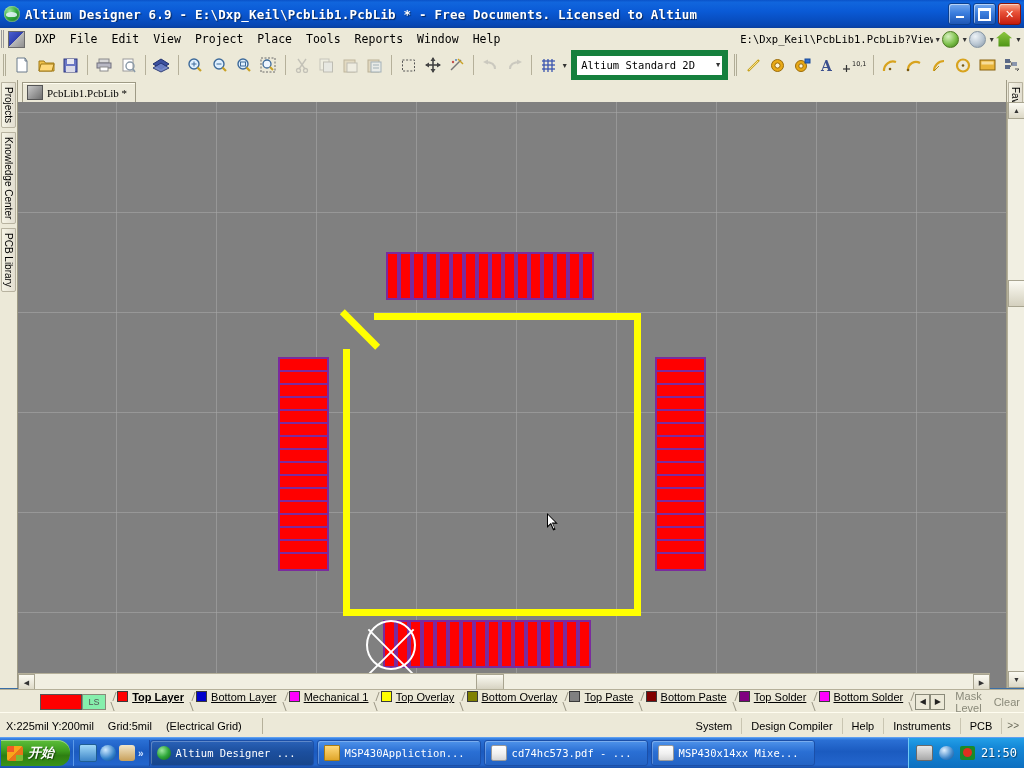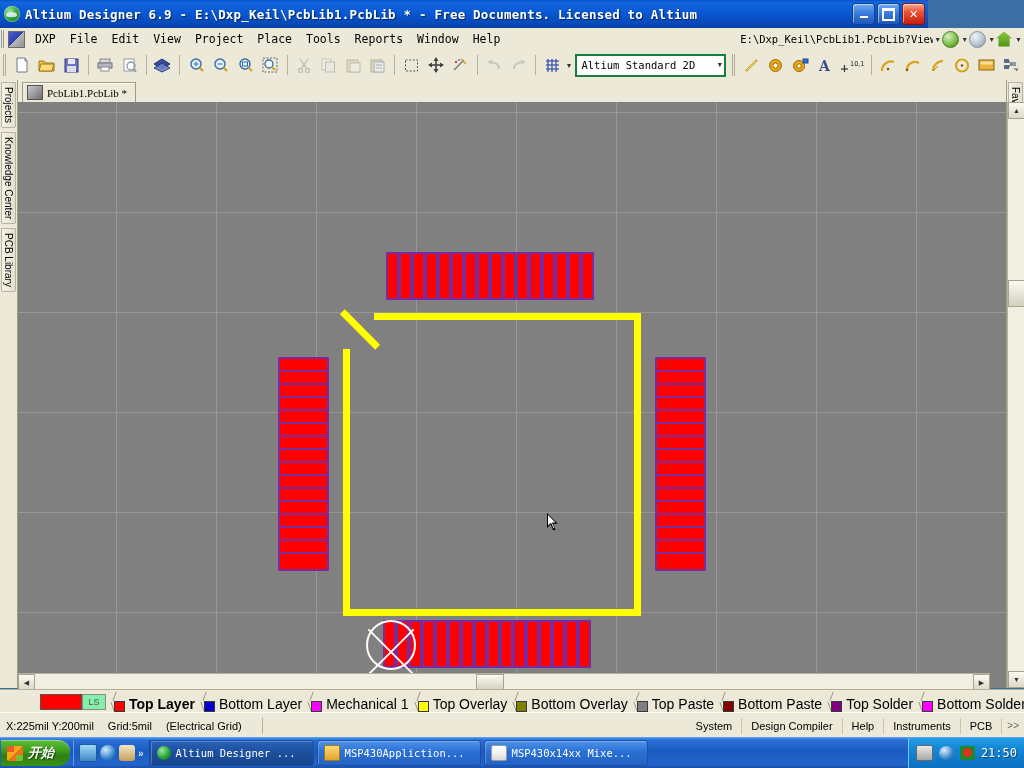--- a/index.html
+++ b/index.html
@@ -7,21 +7,21 @@
     width:1024px;height:768px;overflow:hidden;
     font-family:"Liberation Sans",sans-serif;
     font-size:11px;
     background:#3a6ea5;
     -webkit-font-smoothing:none;
   }
   #app{position:relative;width:1024px;height:768px;}
 
   
   .titlebar{
-    position:absolute;left:0;top:0;width:928px;height:28px;
+    position:absolute;left:0;top:0;width:1024px;height:28px;
     background:linear-gradient(180deg,#0a52c8 0%,#1166dd 8%,#0a5ad6 40%,#0747b4 90%,#0a3f9e 100%);
     display:flex;align-items:center;
     border-bottom:1px solid #063a8e;
   }
   .title-ico{
     width:16px;height:16px;margin-left:4px;margin-right:5px;
     border-radius:50%;
     background:radial-gradient(circle at 35% 32%,#9fe8a0 0%,#2fa83a 45%,#0d5c1d 100%);
     box-shadow:inset 0 0 2px #fff;
     flex:0 0 auto;position:relative;
@@ -83,21 +83,21 @@
     position:absolute;left:0;top:50px;width:1024px;height:30px;
     background:#ece9d8;display:flex;align-items:center;
     border-bottom:1px solid #c6c2ad;
   }
   .tb-grip{width:4px;height:22px;margin:0 3px;
     background:repeating-linear-gradient(90deg,#b0ac96 0 1px,#ece9d8 1px 2px);}
   .tb-sep{width:1px;height:20px;background:#b5b09a;margin:0 4px;}
   .tbi{width:22px;height:22px;margin:0 1px;display:flex;align-items:center;justify-content:center;
     border:1px solid transparent;position:relative;}
   .combo{
-    width:150px;height:19px;background:#fff;border:2px solid #15803d;
+    width:150px;height:19px;background:#fff;border:6px solid #15803d;
     display:flex;align-items:center;justify-content:space-between;
     font-family:"DejaVu Sans Mono","Liberation Mono",monospace;font-size:10.5px;color:#000;
     padding:0 2px 0 4px;margin:0 3px;
   }
   .combo .arrow{font-size:7px;color:#333;}
 
   
   .dock{
     position:absolute;top:80px;width:17px;background:#ece9d8;
     border-right:1px solid #b5b09a;display:flex;flex-direction:column;align-items:center;
@@ -173,23 +173,24 @@
     position:absolute;left:0;bottom:55px;width:1024px;height:23px;
     background:#ece9d8;border-top:1px solid #b5b09a;
     display:flex;align-items:center;padding-left:2px;
   }
   .ls-box{display:flex;align-items:center;margin:0 4px 0 38px;}
   .ls-swatch{width:40px;height:14px;background:#ff0000;border:1px solid #555;}
   .ls-lbl{width:22px;height:14px;border:1px solid #8a8a7a;background:#86efac;
     font-size:9px;color:#555;display:flex;align-items:center;justify-content:center;
     font-family:"Liberation Sans",sans-serif;}
   .ltab{
-    display:flex;align-items:flex-end;height:21px;padding:0 5px 0 4px;
-    font-family:"Liberation Sans",sans-serif;font-size:14px;color:#000;white-space:nowrap;
+    display:flex;align-items:flex-start;height:21px;padding:0 5px 0 4px;
+    font-family:"Liberation Sans",sans-serif;font-size:11px;color:#000;white-space:nowrap;
     position:relative;
+    text-decoration:underline;
   }
   .ltab .sw{width:9px;height:9px;margin-right:4px;border:1px solid #3a3a3a;}
   .ltab.active{font-weight:bold;}
   .ltab-sep{width:7px;height:21px;position:relative;}
   .ltab-sep:before{content:"";position:absolute;left:4px;top:1px;width:1px;height:9px;
     background:#9a9684;transform:skewX(-20deg);}
   .ltab-sep:after{content:"";position:absolute;left:2px;top:11px;width:1px;height:9px;
     background:#9a9684;transform:skewX(20deg);}
   .ltab-nav{display:flex;align-items:center;margin:0 4px;}
   .ltab-nav div{width:13px;height:14px;border:1px solid #8a8a7a;background:#ece9d8;
@@ -769,20 +770,25 @@
     <div class="tasks">
       <div class="task" style="background:linear-gradient(180deg,#2a62b8 0%,#1c4f9e 45%,#18468c 100%);">
         <span class="ti" style="border-radius:50%;background:radial-gradient(circle at 35% 32%,#9fe8a0,#2fa83a 50%,#0d5c1d);"></span>
         <span>Altium Designer ...</span>
       </div>
       <div class="task">
         <span class="ti" style="background:linear-gradient(180deg,#ffd97a,#e0a62a);border:1px solid #a87c14;border-radius:1px;"></span>
         <span>MSP430Appliction...</span>
       </div>
       <div class="task">
+        <span class="ti" style="background:linear-gradient(180deg,#ffffff 0%,#f0f0f0 55%,#d8d8d8 100%);border:1px solid #9a9a9a;position:relative;">
+        </span>
+        <span>cd74hc573.pdf - ...</span>
+      </div>
+      <div class="task">
         <span class="ti" style="background:linear-gradient(180deg,#ffffff 0%,#f0f0f0 55%,#d8d8d8 100%);border:1px solid #9a9a9a;"></span>
         <span>MSP430x14xx Mixe...</span>
       </div>
     </div>
 
     <div class="tray">
       <span class="tico" style="background:linear-gradient(180deg,#e8e8e8,#a8a8a8);border:1px solid #6a6a6a;border-radius:2px;"></span>
       <span class="tico" style="border-radius:50%;background:radial-gradient(circle at 35% 30%,#dff0ff,#3f86c8 60%,#17508c);"></span>
       <span class="tico" style="background:#1a8a2a;border-radius:2px;position:relative;">
         <span style="position:absolute;left:3px;top:2px;width:9px;height:9px;border-radius:50%;background:#e03020;display:block;"></span>

